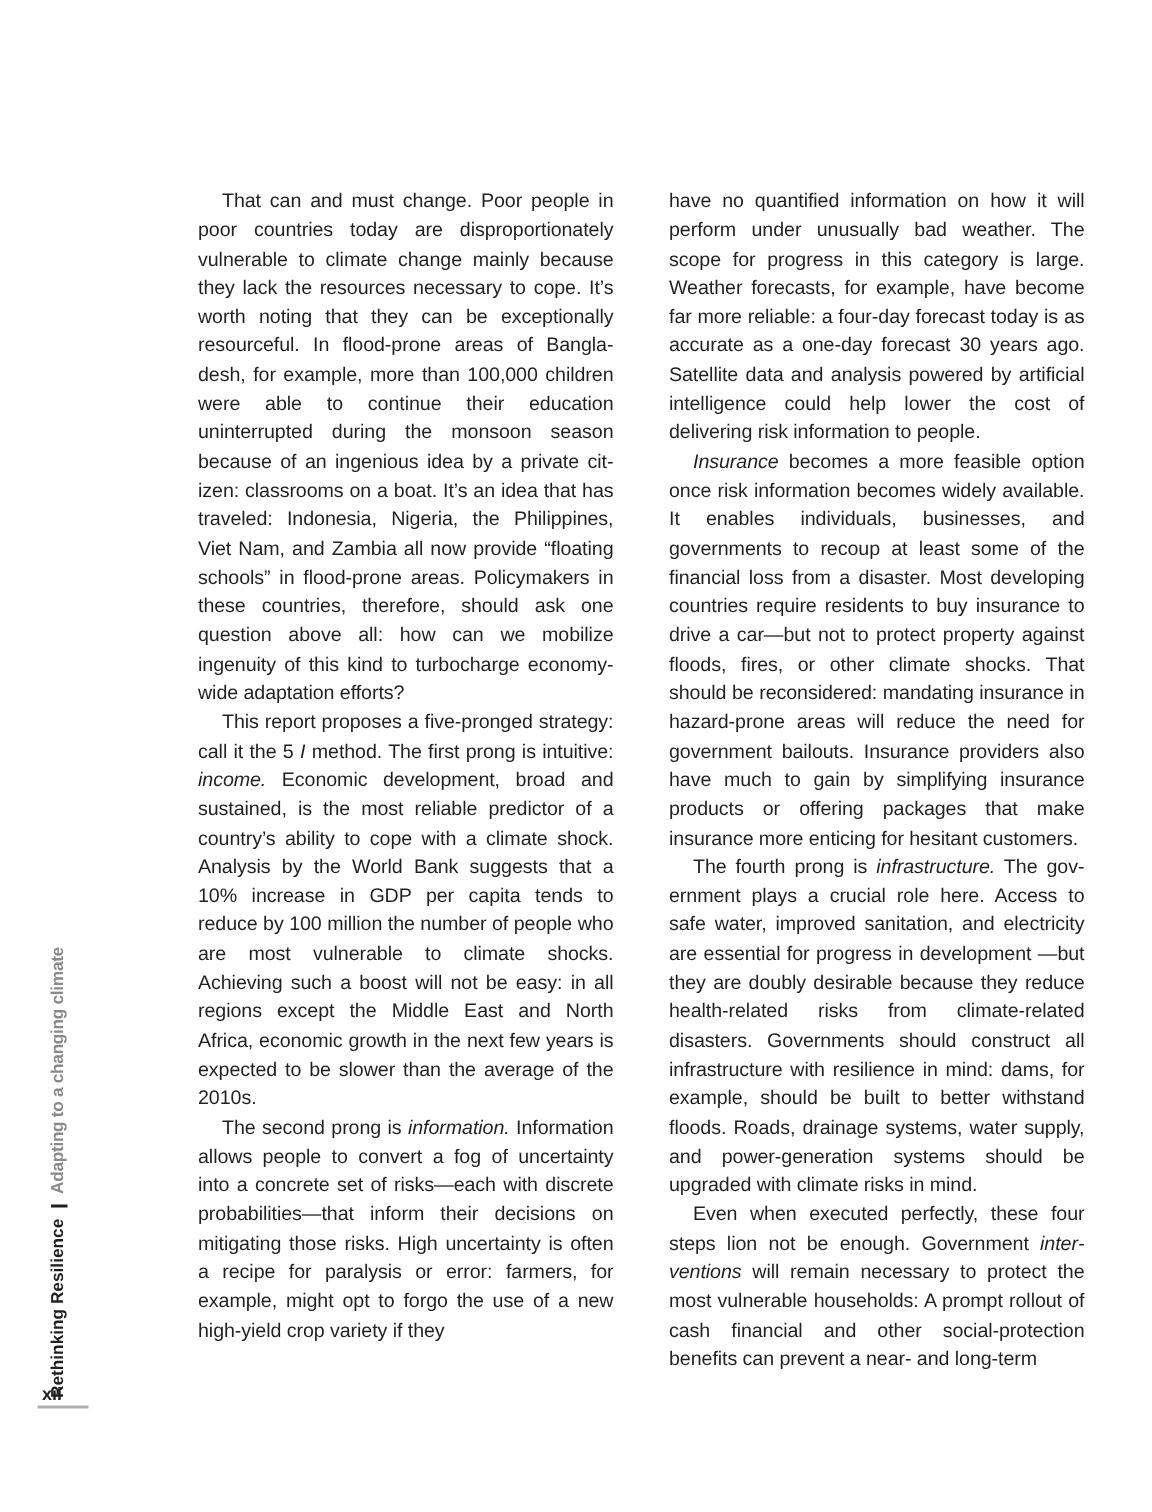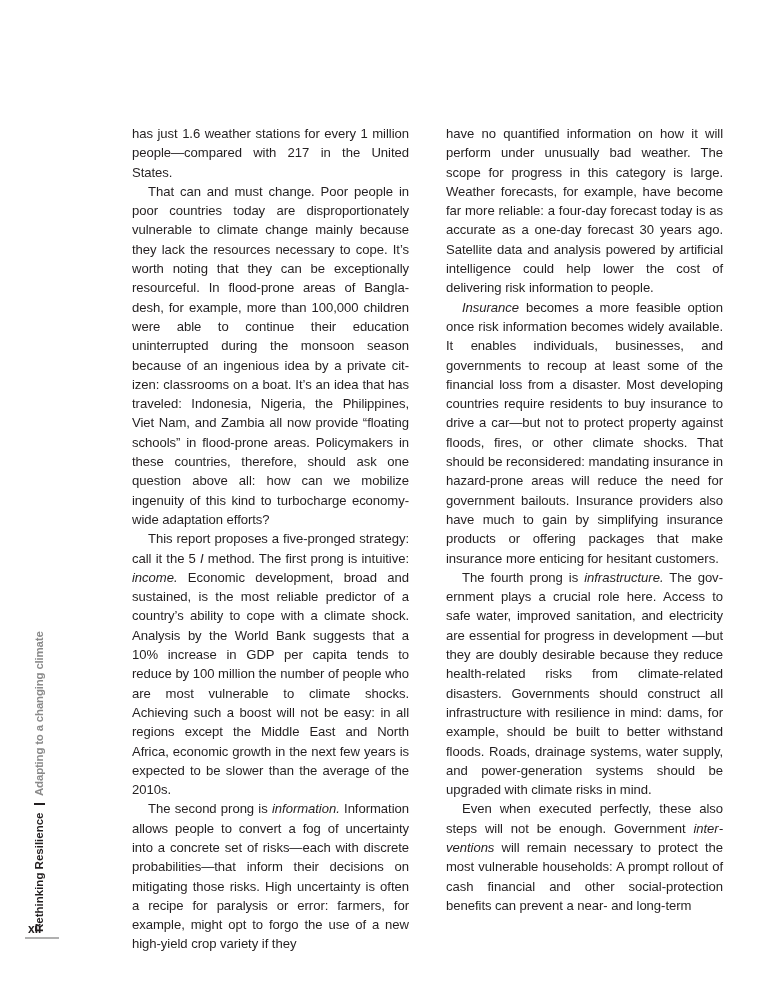--- a/index.html
+++ b/index.html
@@ -92,31 +92,30 @@
       font-weight: bold;
       color: #231f20;
     }
   </style>
 </head>
 <body>
 
 <div class="page">
 
   <div class="column col-left">
-    <p class="no-indent"><span>has just 1.6 weather stations for every 1 mil­lion people—compared with 217 in the United States.</span></p>
     <p><span>That can and must change. Poor people in poor countries today are disproportionately vulnerable to climate change mainly because they lack the resources necessary to cope. It’s worth noting that they can be exceptionally resourceful. In flood-prone areas of Bangla­desh, for example, more than 100,000 chil­dren were able to continue their education uninterrupted during the monsoon season because of an ingenious idea by a private cit­izen: classrooms on a boat. It’s an idea that has traveled: Indonesia, Nigeria, the Phil­ippines, Viet Nam, and Zambia all now pro­vide “floating schools” in flood-prone areas. Policymakers in these countries, therefore, should ask one question above all: how can we mobilize ingenuity of this kind to turbo­charge economy-wide adaptation efforts?</span></p>
     <p><span>This report proposes a five-pronged strat­egy: call it the 5 </span><em>I</em><span> method. The first prong is intuitive: </span><em>income.</em><span> Economic development, broad and sustained, is the most reliable pre­dictor of a country’s ability to cope with a cli­mate shock. Analysis by the World Bank sug­gests that a 10% increase in GDP per capita tends to reduce by 100 million the number of people who are most vulnerable to climate shocks. Achieving such a boost will not be easy: in all regions except the Middle East and North Africa, economic growth in the next few years is expected to be slower than the aver­age of the 2010s.</span></p>
     <p><span>The second prong is </span><em>information.</em><span> Informa­tion allows people to convert a fog of uncer­tainty into a concrete set of risks—each with discrete probabilities—that inform their deci­sions on mitigating those risks. High uncer­tainty is often a recipe for paralysis or error: farmers, for example, might opt to forgo the use of a new high-yield crop variety if they</span></p>
   </div>
 
   <div class="column col-right">
     <p class="no-indent"><span>have no quantified information on how it will perform under unusually bad weather. The scope for progress in this category is large. Weather forecasts, for example, have become far more reliable: a four-day forecast today is as accurate as a one-day forecast 30 years ago. Satellite data and analysis powered by artificial intelligence could help lower the cost of delivering risk information to people.</span></p>
     <p><em>Insurance</em><span> becomes a more feasible option once risk information becomes widely avail­able. It enables individuals, businesses, and governments to recoup at least some of the financial loss from a disaster. Most developing countries require residents to buy insurance to drive a car—but not to protect property against floods, fires, or other climate shocks. That should be reconsidered: mandating insurance in hazard-prone areas will reduce the need for government bailouts. Insurance providers also have much to gain by simplify­ing insurance products or offering packages that make insurance more enticing for hesi­tant customers.</span></p>
     <p><span>The fourth prong is </span><em>infrastructure.</em><span> The gov­ernment plays a crucial role here. Access to safe water, improved sanitation, and electric­ity are essential for progress in development —but they are doubly desirable because they reduce health-related risks from climate-related disasters. Governments should con­struct all infrastructure with resilience in mind: dams, for example, should be built to better withstand floods. Roads, drainage sys­tems, water supply, and power-generation systems should be upgraded with climate risks in mind.</span></p>
-    <p><span>Even when executed perfectly, these also steps will not be enough. Government </span><em>inter­ventions</em><span> will remain necessary to protect the most vulnerable households: A prompt rollout of cash financial and other social-protection benefits can prevent a near- and long-term</span></p>
+    <p><span>Even when executed perfectly, these four steps lion not be enough. Government </span><em>inter­ventions</em><span> will remain necessary to protect the most vulnerable households: A prompt rollout of cash financial and other social-protection benefits can prevent a near- and long-term</span></p>
   </div>
 
   <div class="sidebar">
     <div class="running-head">
       <span class="book-title">Rethinking Resilience</span>
       <span class="sep"></span>
       <span class="chapter-title">Adapting to a changing climate</span>
     </div>
   </div>
 

